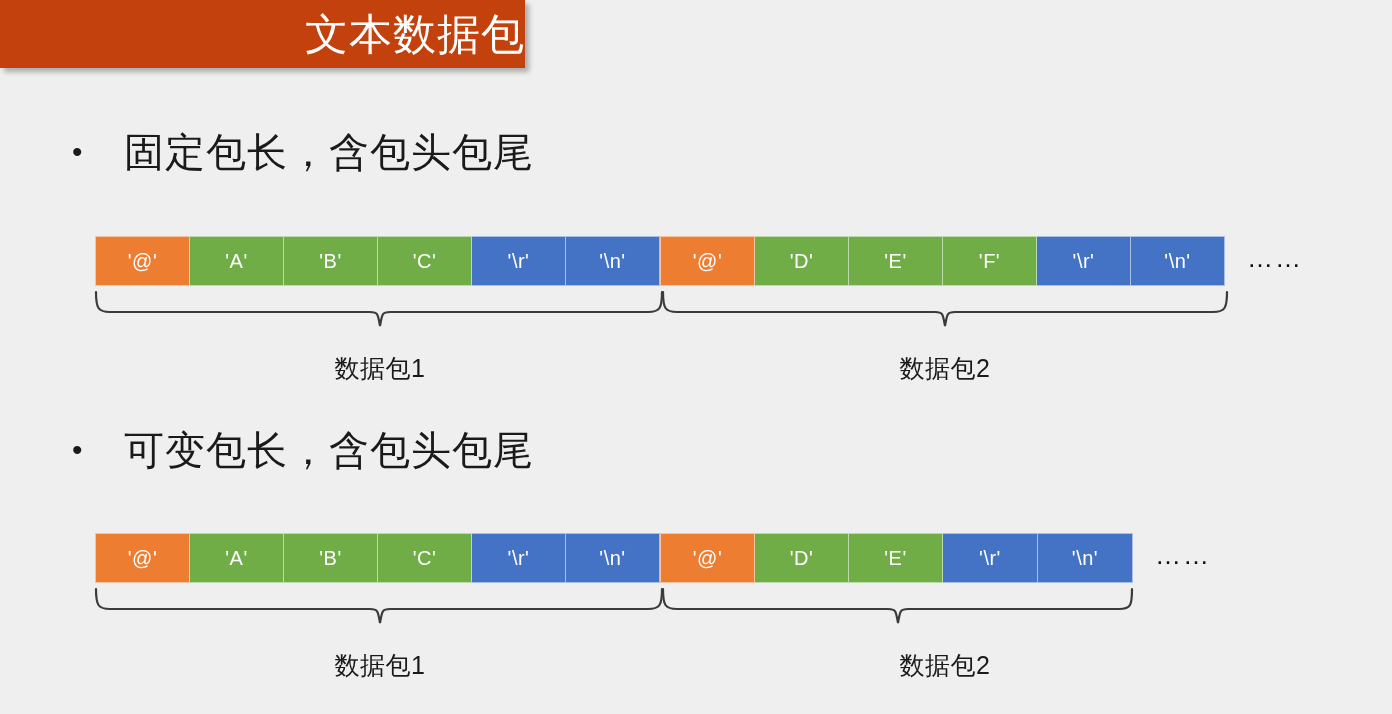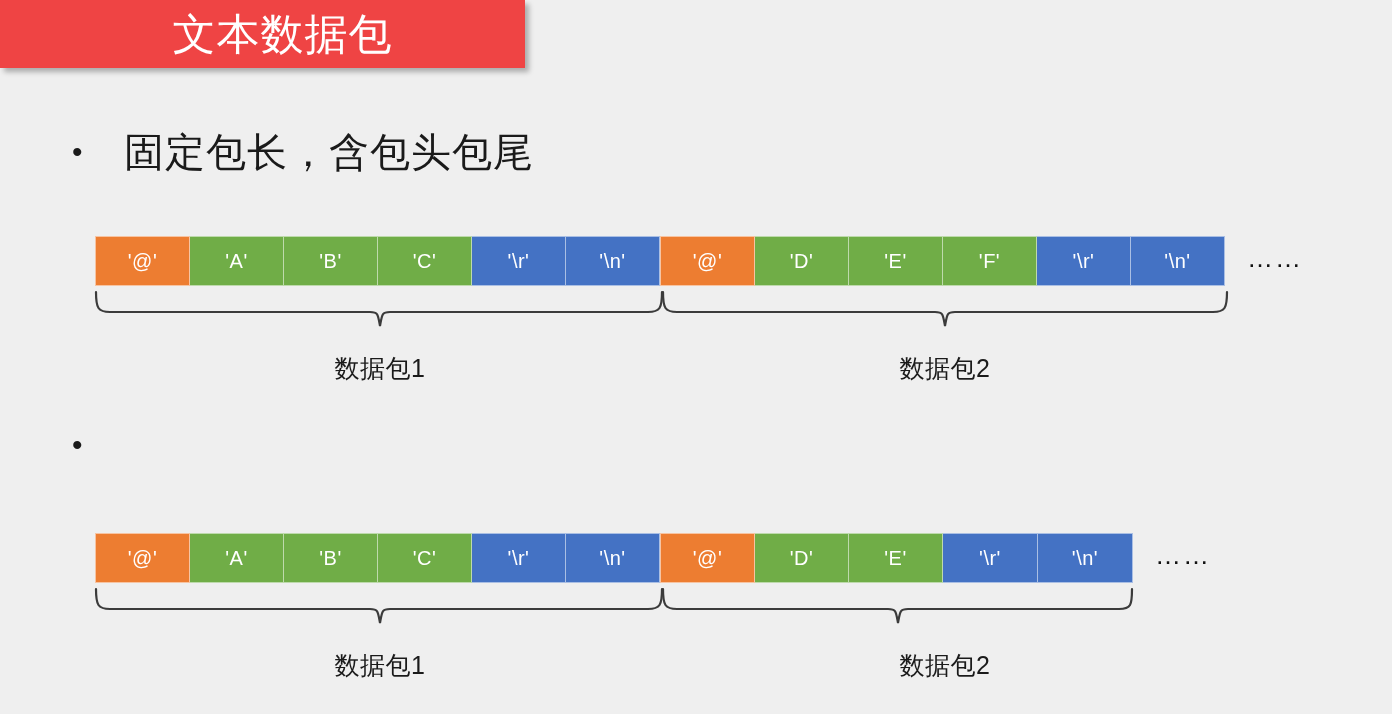--- a/index.html
+++ b/index.html
@@ -16,25 +16,25 @@
     position: relative;
   }
 
   
   .title-banner {
     position: absolute;
     left: 0;
     top: 0;
     width: 525px;
     height: 68px;
-    background: #ef4444;
+    background: #c2410c;
     box-shadow: 4px 4px 5px rgba(0,0,0,0.28);
     display: flex;
     align-items: center;
-    justify-content: center;
+    justify-content: flex-end;
     box-sizing: border-box;
     padding-left: 40px;
   }
   .title-banner .title-text {
     color: #ffffff;
     font-size: 43px;
     line-height: 1;
     letter-spacing: 1px;
     white-space: nowrap;
   }
@@ -151,20 +151,21 @@
     <div class="cell c-green" style="width:94px">'E'</div>
     <div class="cell c-green" style="width:94px">'F'</div>
     <div class="cell c-blue" style="width:94px">'\r'</div>
     <div class="cell c-blue" style="width:94px">'\n'</div>
   </div>
   <div class="ellipsis">……</div>
 </div>
 
 <div class="bullet-line" id="bullet-2">
   <span class="bullet-dot">•</span>
+  <span class="bullet-text">可变包长，含包头包尾</span>
 </div>
 
 <div class="strip-row" id="strip-row-2">
   <div class="packet">
     <div class="cell c-orange" style="width:95px">'@'</div>
     <div class="cell c-green" style="width:94px">'A'</div>
     <div class="cell c-green" style="width:94px">'B'</div>
     <div class="cell c-green" style="width:94px">'C'</div>
     <div class="cell c-blue" style="width:94px">'\r'</div>
     <div class="cell c-blue" style="width:94px">'\n'</div>

